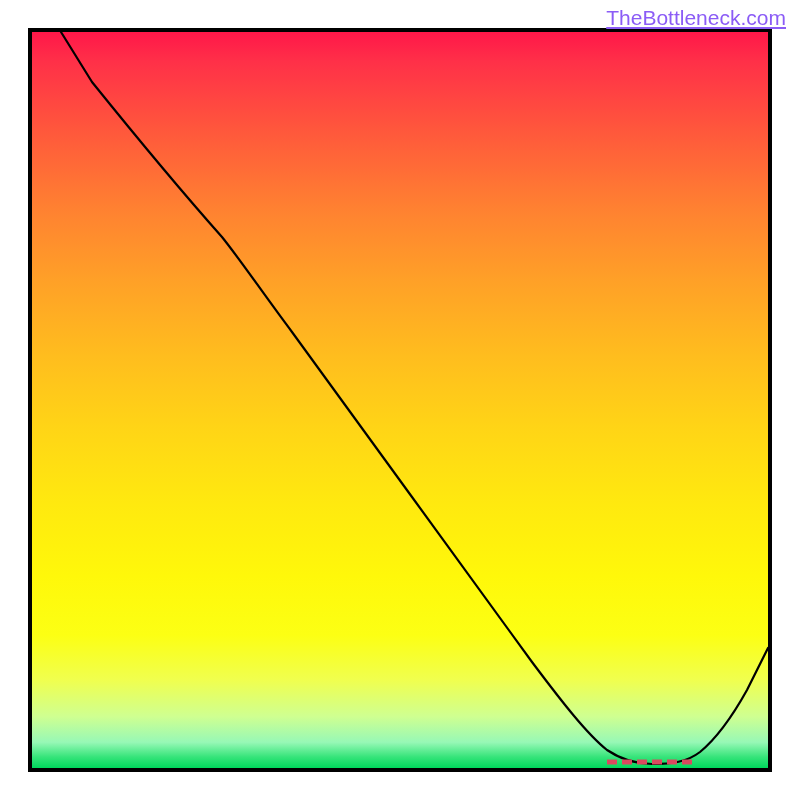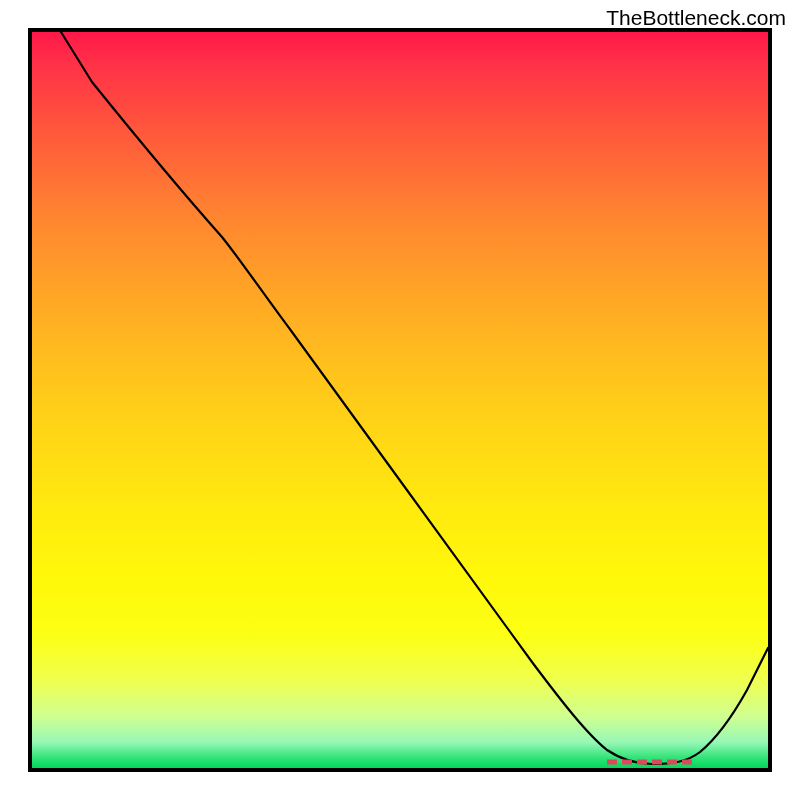--- a/index.html
+++ b/index.html
@@ -11,24 +11,25 @@
   .container {
     width: 800px;
     height: 800px;
     position: relative;
     background: #ffffff;
   }
   .watermark {
     position: absolute;
     top: 6px;
     right: 14px;
-    color: #000000;
+    color: #8b5cf6;
     font-size: 21px;
     font-family: Arial, sans-serif;
     z-index: 20;
+    text-decoration: underline;
   }
   .plot-area {
     position: absolute;
     left: 28px;
     top: 28px;
     width: 744px;
     height: 744px;
     border: 4px solid #000;
     box-sizing: border-box;
   }

